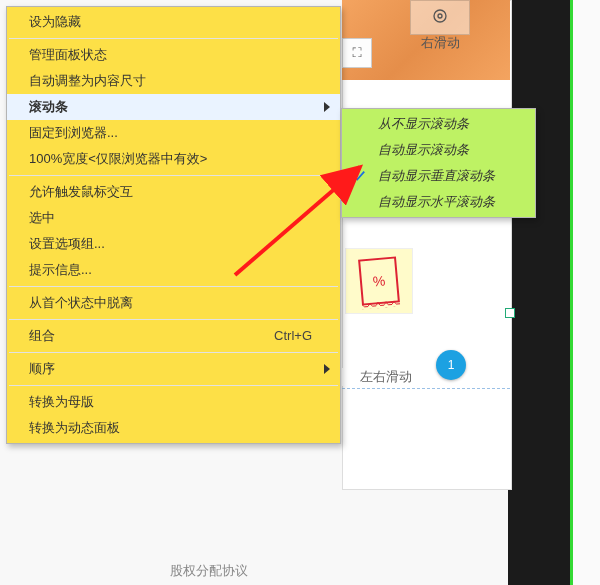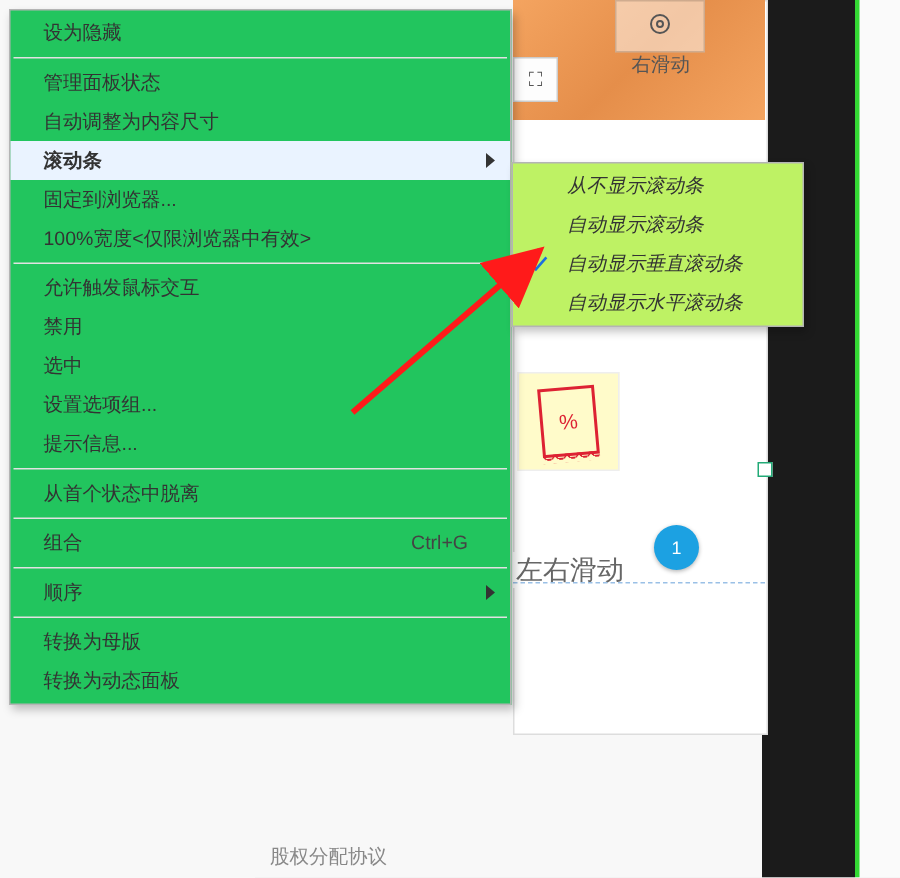--- a/index.html
+++ b/index.html
@@ -81,23 +81,23 @@
     top: 34px;
     left: 421px;
     color: #555;
     font-size: 13px;
   }
   .swipe-label2 {
     position: absolute;
     top: 368px;
     left: 342px;
     color: #666;
-    font-size: 18px;
+    font-size: 13px;
     background:#fff;
-    padding:0 2px;
+    padding:0 18px;
   }
   .guide-line {
     position: absolute;
     top: 388px;
     left: 342px;
     width: 168px;
     height: 0;
     border-top: 1px dashed #9ac0e6;
   }
   .blue-badge {
@@ -158,40 +158,40 @@
     position: absolute;
     bottom: -6px; left: -2px; right: -2px;
     height: 6px;
     background:
       radial-gradient(circle at 4px 0, transparent 3px, #d23 3px, #d23 4px, transparent 4px) repeat-x;
     background-size: 8px 6px;
   }
   .bottom-text {
     position: absolute;
     top: 562px;
-    left: 180px;
+    left: 170px;
     color: #888;
     font-size: 13px;
   }
   .resize-handle {
     position: absolute;
     top: 308px;
     left: 505px;
     width: 8px; height: 8px;
     background: #fff;
     border: 1px solid #2a7;
   }
 
   
   .ctxmenu {
     position: absolute;
     top: 6px;
     left: 6px;
     width: 335px;
-    background: #22c55e;
+    background: #fde047;
     border: 1px solid #b4b4b4;
     box-shadow: 2px 3px 6px rgba(0,0,0,0.25);
     padding: 2px 0;
     box-sizing: border-box;
   }
   .ctxmenu .item {
     height: 26px;
     line-height: 26px;
     padding: 0 28px 0 22px;
     position: relative;
@@ -321,23 +321,20 @@
       <span>固定到浏览器...</span>
     </div>
     <div class="item">
       <span>100%宽度&lt;仅限浏览器中有效&gt;</span>
     </div>
     <div class="sep"></div>
     <div class="item">
       <span>允许触发鼠标交互</span>
     </div>
     <div class="item">
-      <span>禁用</span>
-    </div>
-    <div class="item">
       <span>选中</span>
     </div>
     <div class="item">
       <span>设置选项组...</span>
     </div>
     <div class="item">
       <span>提示信息...</span>
     </div>
     <div class="sep"></div>
     <div class="item">

